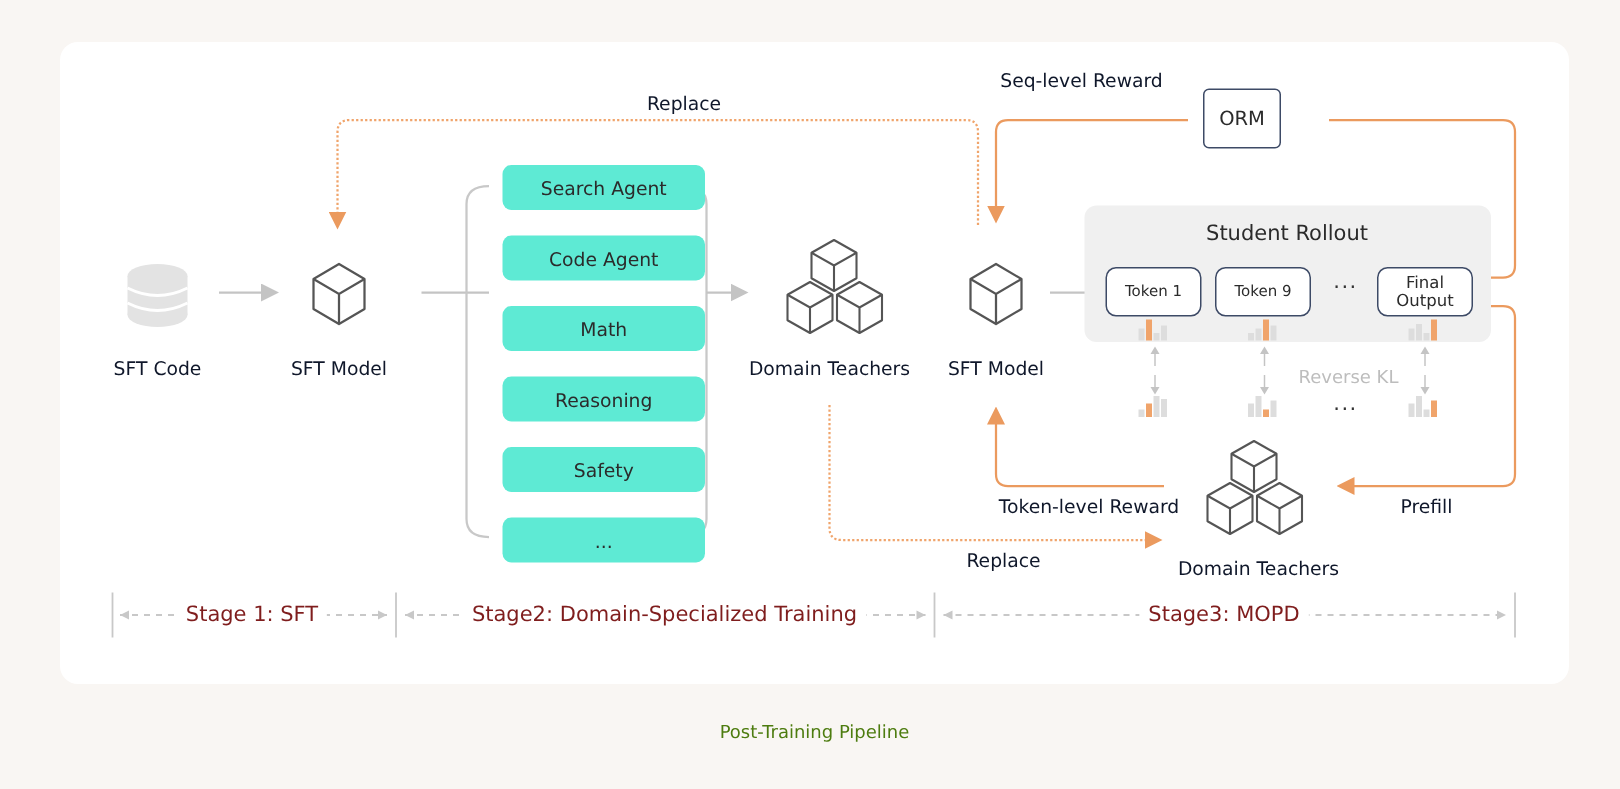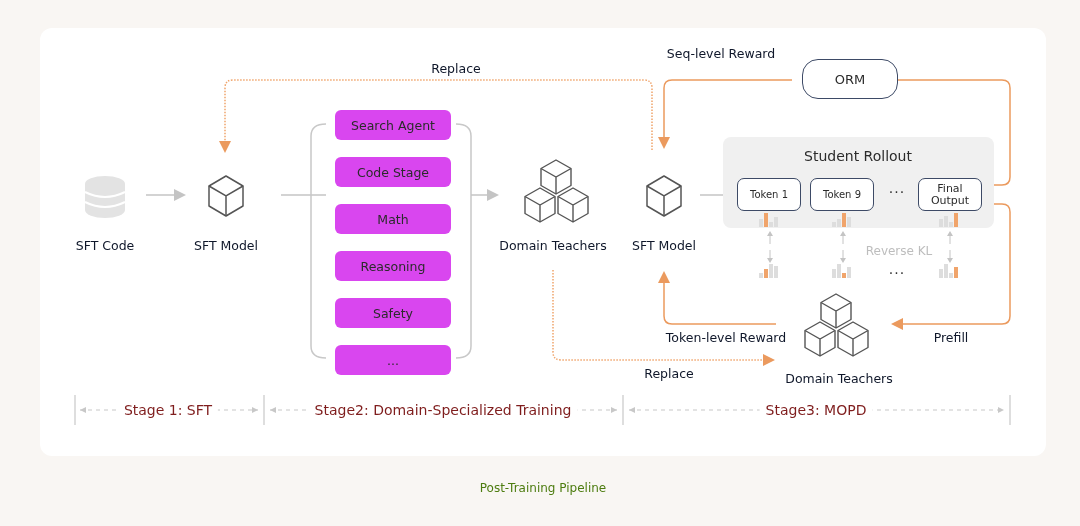--- a/index.html
+++ b/index.html
@@ -1,26 +1,26 @@
 <!DOCTYPE html>
 <html><head>
 <meta charset="utf-8">
 <style>
   html, body { margin:0; padding:0; }
   body { width:1080px; height:526px; background:#f9f6f3; position:relative; overflow:hidden;
          font-family:"DejaVu Sans", "Liberation Sans", sans-serif; color:#2b2b2b; }
   .card { position:absolute; left:40px; top:28px; width:1006px; height:428px; background:#ffffff; border-radius:12px; }
   svg.diagram { position:absolute; left:0; top:0; }
   .lbl { position:absolute; font-size:12.5px; color:#0f172a; white-space:nowrap; transform:translateX(-50%); }
-  .pill { position:absolute; width:116px; height:30px; background:#d946ef; border-radius:6px;
+  .pill { position:absolute; width:135px; height:30px; background:#5eead4; border-radius:6px;
           font-size:12.5px; display:flex; align-items:center; justify-content:center; color:#2b2b2b; }
   .tok { position:absolute; width:64px; height:33px; border:1.4px solid #3d4a66; border-radius:7px; background:#fff;
          font-size:10px; display:flex; align-items:center; justify-content:center; text-align:center; line-height:12px; box-sizing:border-box; }
   .tok.final { font-size:11px; }
-  .orm { position:absolute; left:802px; top:59px; width:96px; height:40px; border:1.4px solid #3d4a66; border-radius:16px;
+  .orm { position:absolute; left:802px; top:59px; width:52px; height:40px; border:1.4px solid #3d4a66; border-radius:4px;
          background:#fff; display:flex; align-items:center; justify-content:center; font-size:13px; box-sizing:border-box; }
   .rollout-bg { position:absolute; left:723px; top:137px; width:271px; height:91px; background:#f0f0f0; border-radius:8px; }
   .rollout-title { position:absolute; left:858px; top:148px; font-size:14px; transform:translateX(-50%); white-space:nowrap; }
   .stage { position:absolute; top:402px; font-size:14px; color:#7f1d1d; white-space:nowrap; transform:translateX(-50%); background:#fff; padding:0 6px; }
   .caption { position:absolute; left:543px; top:481px; transform:translateX(-50%); font-size:12px; color:#4d7c0f; white-space:nowrap; }
   .kl { position:absolute; left:899px; top:244px; font-size:12px; color:#bdbdbd; transform:translateX(-50%); white-space:nowrap; }
   .dots { position:absolute; font-size:14px; color:#333; transform:translateX(-50%); letter-spacing:1px; }
 </style>
 </head>
 <body>
@@ -120,21 +120,21 @@
       <path d="M617,410 l-6,-3 l0,6z"></path>
     <path d="M629,410 l6,-3 l0,6z"></path>
       <path d="M1004,410 l-6,-3 l0,6z"></path>
   </g>
 </svg>
 
 <div class="lbl" style="left:105px;top:238px">SFT Code</div>
 <div class="lbl" style="left:226px;top:238px">SFT Model</div>
 
 <div class="pill" style="left:335px;top:110px">Search Agent</div>
-<div class="pill" style="left:335px;top:157px">Code Stage</div>
+<div class="pill" style="left:335px;top:157px">Code Agent</div>
 <div class="pill" style="left:335px;top:204px">Math</div>
 <div class="pill" style="left:335px;top:251px">Reasoning</div>
 <div class="pill" style="left:335px;top:298px">Safety</div>
 <div class="pill" style="left:335px;top:345px">...</div>
 
 <div class="lbl" style="left:553px;top:238px">Domain Teachers</div>
 <div class="lbl" style="left:664px;top:238px">SFT Model</div>
 
 <div class="lbl" style="left:456px;top:61px">Replace</div>
 <div class="lbl" style="left:669px;top:366px">Replace</div>

